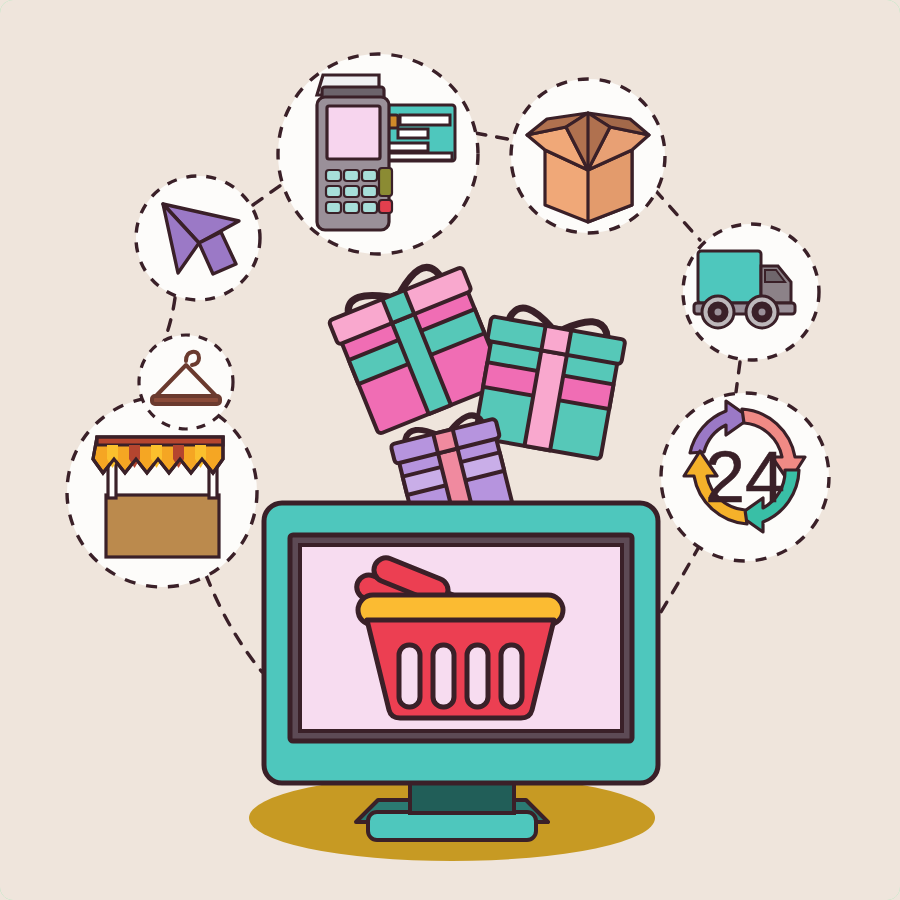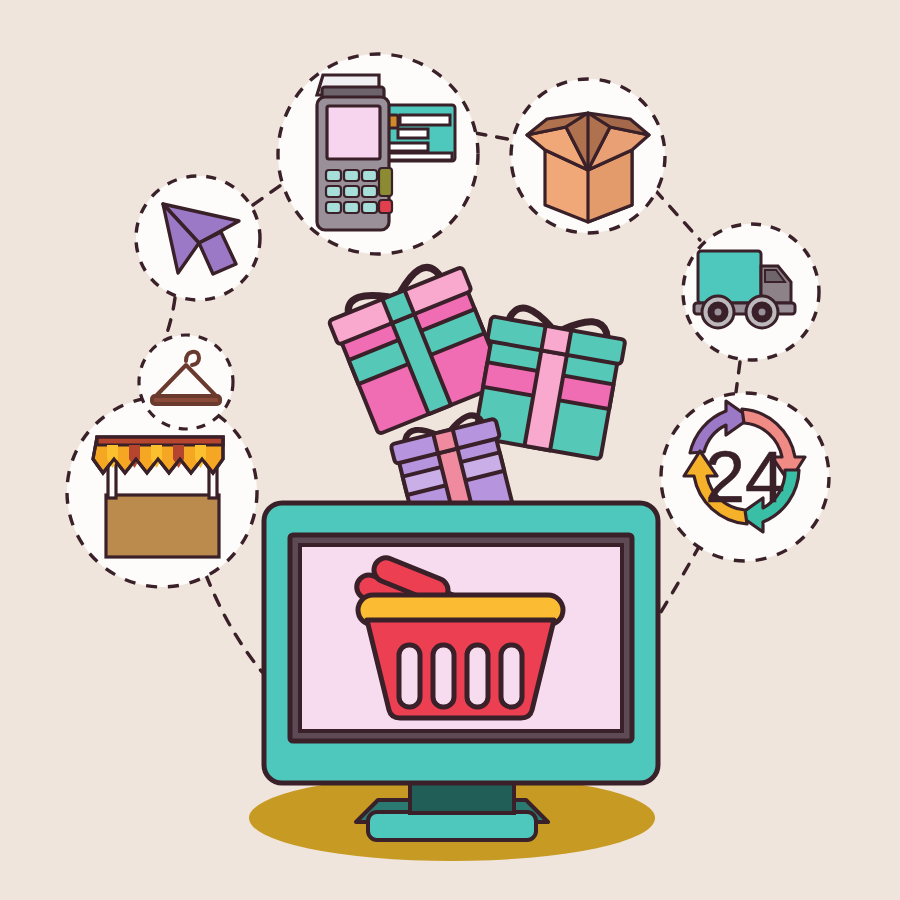--- a/index.html
+++ b/index.html
@@ -8,20 +8,21 @@
     padding: 0;
     background: #efe5dc;
     font-family: "Liberation Sans", sans-serif;
   }
   #stage {
     position: relative;
     width: 900px;
     height: 900px;
     overflow: hidden;
     background: #86efac;
+    border-radius: 13px;
   }
   #scene { position: absolute; inset: 0; }
   #overlay-labels { position: absolute; inset: 0; pointer-events: none; }
   .node-hit {
     position: absolute;
     border-radius: 50%;
     pointer-events: auto;
   }
   .sr {
     position: absolute;

